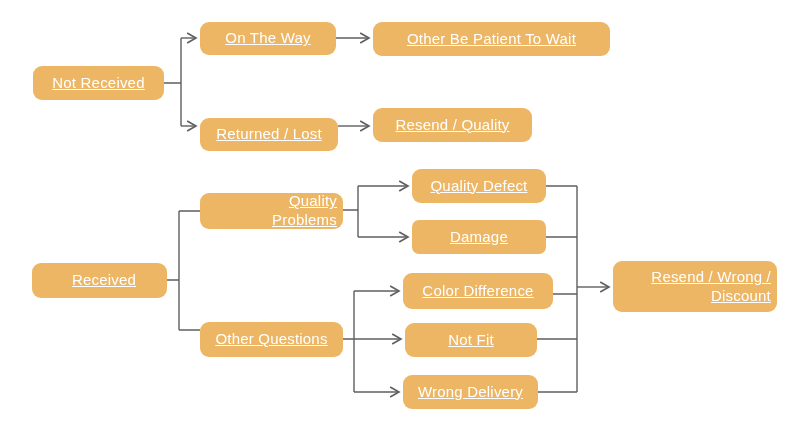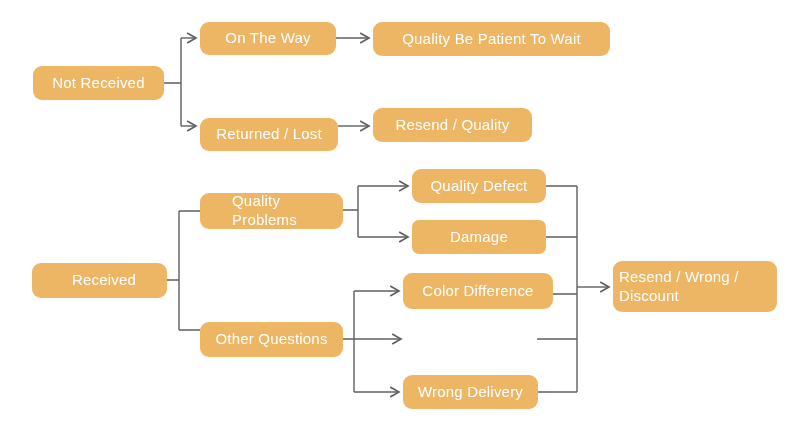--- a/index.html
+++ b/index.html
@@ -34,25 +34,26 @@
   }
   .node {
     position: absolute;
     box-sizing: border-box;
     background: var(--node-fill);
     color: var(--node-text);
     border-radius: 9px;
     display: flex;
     align-items: center;
     justify-content: center;
-    text-align: left;
+    text-align: right;
     font-size: 15px;
     line-height: 1.25;
     padding: 2px 6px;
     letter-spacing: 0.2px;
+    text-decoration: underline;
   }
 </style>
 </head>
 <body>
 
 <div class="canvas">
 
   <svg class="edges" viewBox="0 0 800 442" xmlns="http://www.w3.org/2000/svg">
     <defs>
       <marker id="arrow" viewBox="0 0 10 10" refX="8" refY="5" markerWidth="9" markerHeight="9" orient="auto-start-reverse">
@@ -80,36 +81,37 @@
     <path class="edge" d="M354,392 H399" marker-end="url(#arrow)"></path>
 
     <path class="edge" d="M546,186 H577 M546,237 H577 M553,294 H577 M537,339 H577 M538,392 H577 M577,186 V392"></path>
     <path class="edge" d="M577,287 H609" marker-end="url(#arrow)"></path>
   </svg>
 
   <div class="node" style="left:33px;  top:66px;  width:131px; height:34px;">Not Received</div>
 
   <div class="node" style="left:200px; top:22px;  width:136px; height:33px;">On The Way</div>
 
-  <div class="node" style="left:373px; top:22px;  width:237px; height:34px;">Quality Be Patient To Wait</div>
+  <div class="node" style="left:373px; top:22px;  width:237px; height:34px;">Other Be Patient To Wait</div>
 
   <div class="node" style="left:200px; top:110px; width:138px; height:33px;margin-top:8px;">Returned / Lost</div>
 
   <div class="node" style="left:373px; top:108px; width:159px; height:34px;">Resend / Quality</div>
 
   <div class="node" style="left:32px;  top:263px; width:135px; height:35px;padding-left:15px;">Received</div>
 
   <div class="node" style="left:200px; top:193px; width:143px; height:36px;padding-left:32px;">Quality Problems</div>
 
   <div class="node" style="left:412px; top:169px; width:134px; height:34px;">Quality Defect</div>
 
   <div class="node" style="left:412px; top:220px; width:134px; height:34px;border-radius:7px;">Damage</div>
 
   <div class="node" style="left:200px; top:322px; width:143px; height:35px;">Other Questions</div>
 
   <div class="node" style="left:403px; top:273px; width:150px; height:36px;">Color Difference</div>
 
+  <div class="node" style="left:405px; top:323px; width:132px; height:34px;">Not Fit</div>
 
   <div class="node" style="left:403px; top:375px; width:135px; height:34px;">Wrong Delivery</div>
 
   <div class="node" style="left:613px; top:261px; width:164px; height:51px;">Resend / Wrong / Discount</div>
 
 </div>
 
 </body></html>

